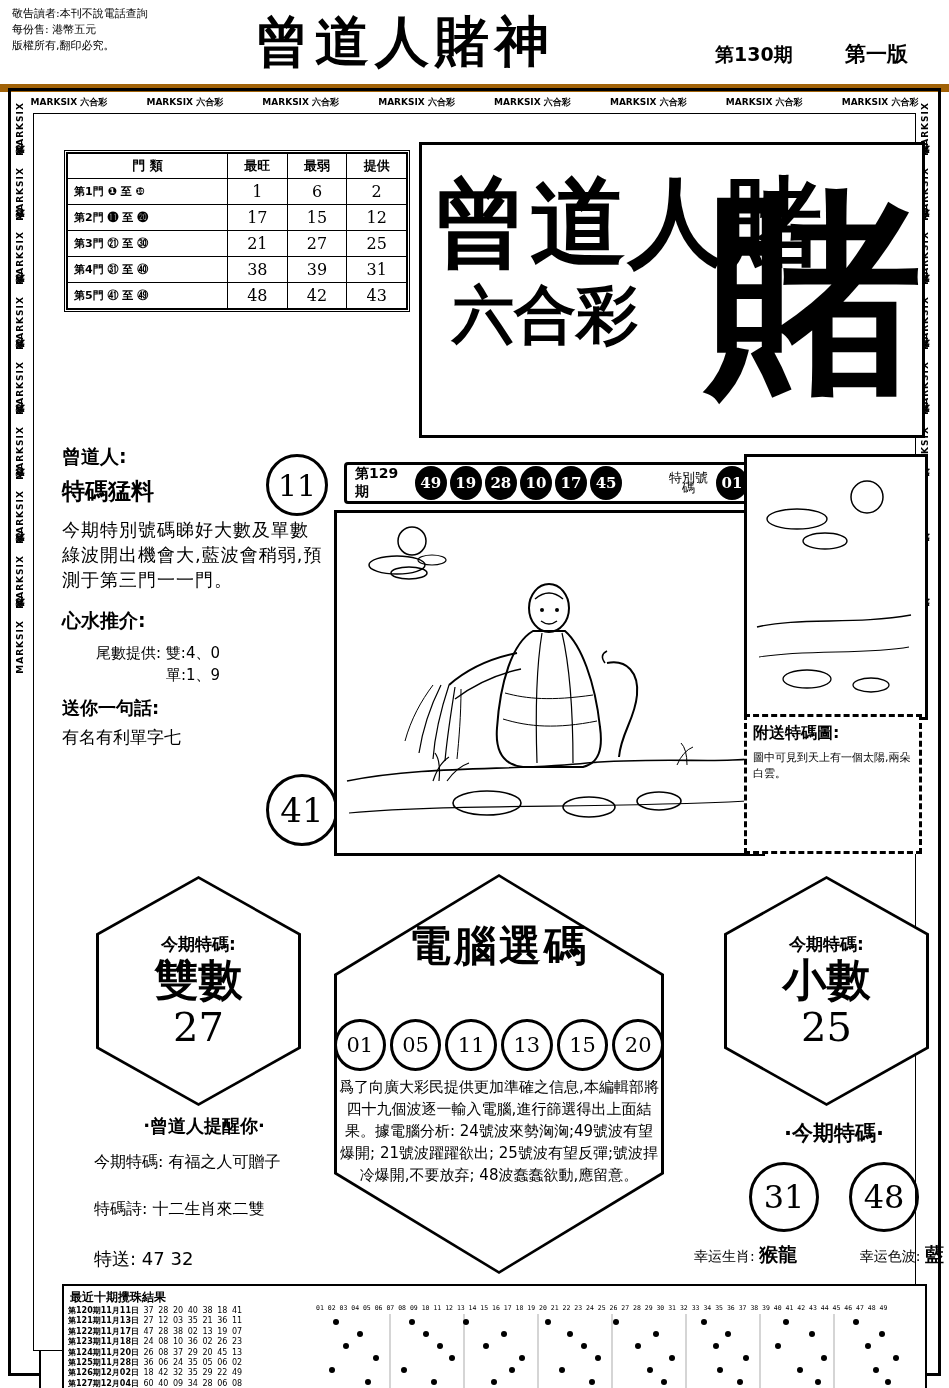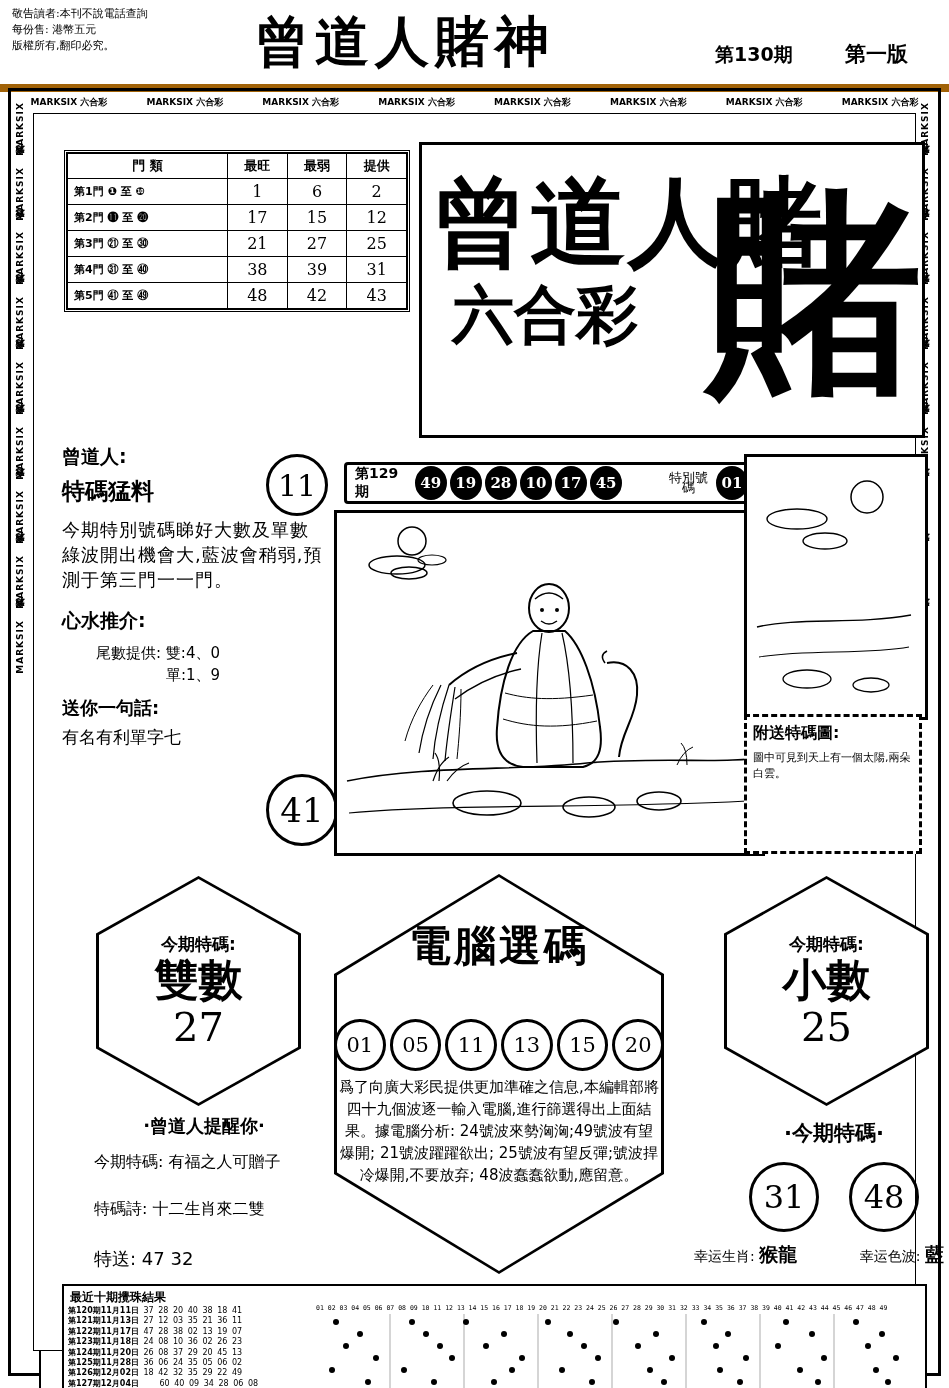--- a/index.html
+++ b/index.html
@@ -459,21 +459,21 @@
               <span style="margin-left: 2px;">18</span>
               <span style="margin-left: 2px;">42</span>
               <span style="margin-left: 2px;">32</span>
               <span style="margin-left: 2px;">35</span>
               <span style="margin-left: 2px;">29</span>
               <span style="margin-left: 2px;">22</span>
             </span>
             <span style="margin-left: 2px;">49</span></div>
           <div class="r"><span class="d">第127期12月04日</span>
             <span>
-              <span style="margin-left: 18px;">60</span>
+              <span style="margin-left: 2px;">60</span>
               <span style="margin-left: 2px;">40</span>
               <span style="margin-left: 2px;">09</span>
               <span style="margin-left: 2px;">34</span>
               <span style="margin-left: 2px;">28</span>
               <span style="margin-left: 2px;">06</span>
             </span>
             <span style="margin-left: 2px;">08</span></div>
 
         </div>
 

